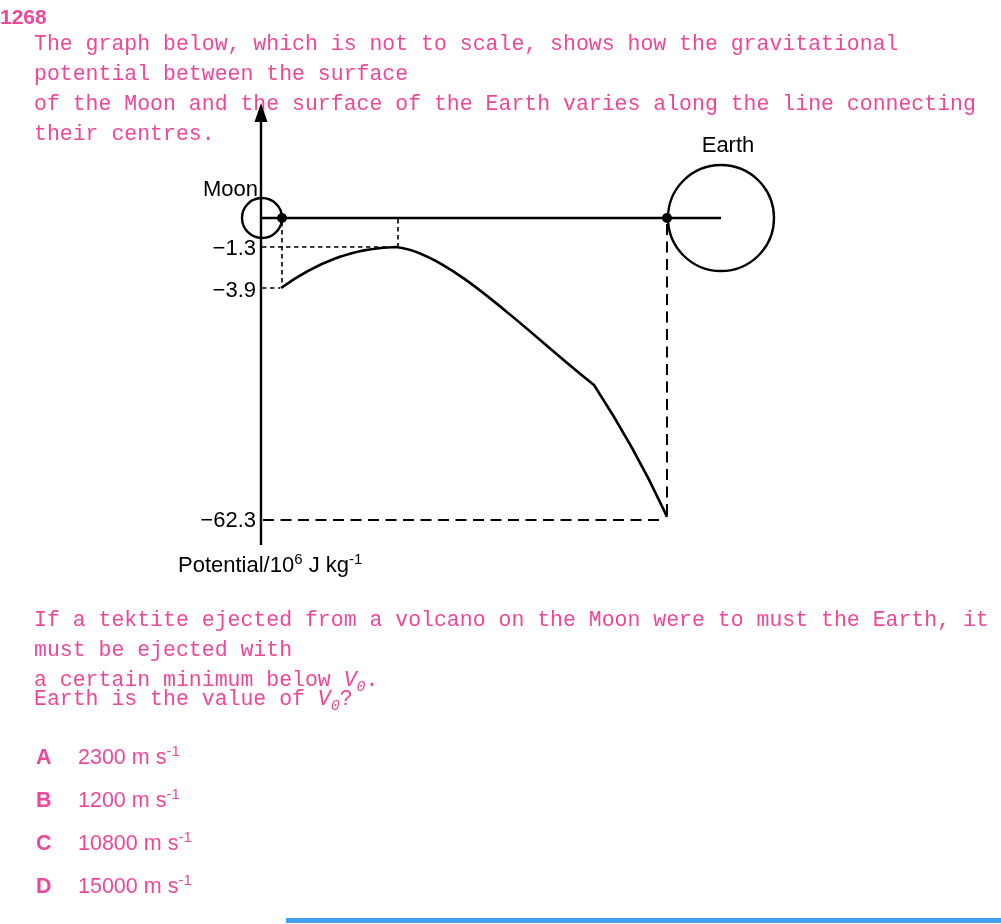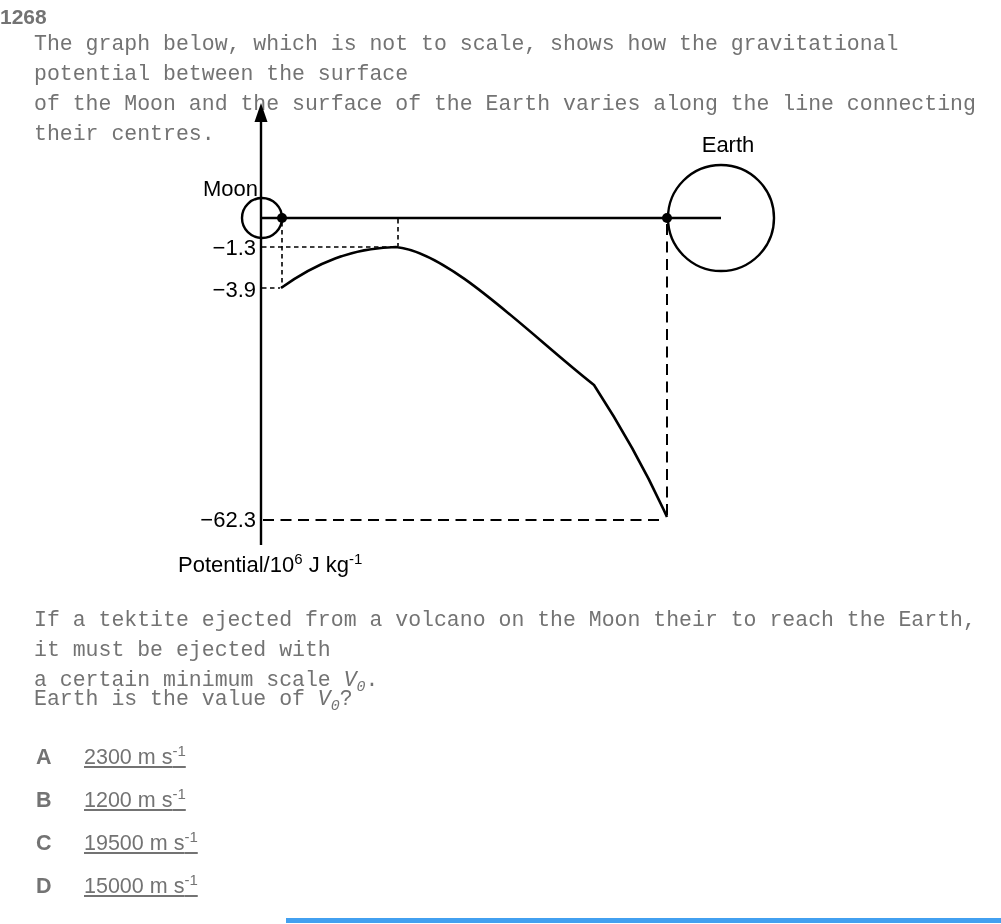--- a/index.html
+++ b/index.html
@@ -1,38 +1,38 @@
 <!DOCTYPE html>
 <html><head>
 <meta charset="utf-8">
 <style>
   html,body{margin:0;padding:0;background:#ffffff;}
   .page{
     position:relative;width:1001px;height:924px;background:#ffffff;
-    font-family:"Liberation Sans",sans-serif;color:#737373;overflow:hidden;
+    font-family:"Liberation Sans",sans-serif;color:#ec4899;overflow:hidden;
   }
   .qnum{position:absolute;left:0;top:5px;font-size:21px;font-weight:bold;}
   .para{position:absolute;left:34px;font-size:21.5px;line-height:30px;white-space:pre-line;width:975px;font-family:Liberation Mono, monospace;}
   .intro{top:29px;}
   .tektite{top:605px;}
   .prompt{top:684px;}
   .vsym{font-style:italic;}
   .vsub{font-size:15px;font-style:italic;position:relative;top:5px;vertical-align:baseline;}
   .graph{position:absolute;left:130px;top:95px;}
   .graph text{font-size:22px;fill:#000;font-family:"Liberation Sans",sans-serif;}
   .solid{stroke:#000;stroke-width:2.4;fill:none;}
   .thick{stroke-width:2.6;}
   .curve{stroke:#000;stroke-width:2.6;fill:none;}
   .body-circle{fill:#fff;stroke:#000;stroke-width:2.4;}
   .dash-fine{stroke:#000;stroke-width:1.6;fill:none;stroke-dasharray:4.5 3.5;}
   .dash-long{stroke:#000;stroke-width:2;fill:none;stroke-dasharray:11 6.5;}
   .dot{fill:#000;stroke:none;}
   .opt{position:absolute;left:36px;width:400px;height:25px;font-size:21.5px;}
   .opt .letter{position:absolute;left:0;top:0;font-weight:bold;}
-  .opt .val{position:absolute;left:48px;top:0;white-space:nowrap;text-decoration:underline;}
+  .opt .val{position:absolute;left:42px;top:0;white-space:nowrap;}
   .opt sup{font-size:15px;vertical-align:super;line-height:0;}
   .opt-a{top:745px;} .opt-b{top:788px;} .opt-c{top:831px;} .opt-d{top:874px;}
   .bottom-bar{position:absolute;left:286px;top:918px;width:715px;height:5px;}
 </style>
 </head>
 <body>
 
 <div class="page">
 
   <div class="qnum">1268</div>
@@ -63,35 +63,35 @@
     <circle class="dot" cx="667" cy="218" r="5"></circle>
 
     <text x="258" y="196" text-anchor="end">Moon</text>
     <text x="728" y="152" text-anchor="middle">Earth</text>
     <text x="256" y="255" text-anchor="end">−1.3</text>
     <text x="256" y="297" text-anchor="end">−3.9</text>
     <text x="256" y="527" text-anchor="end">−62.3</text>
     <text x="178" y="572"><tspan>Potential/10</tspan><tspan dy="-8" font-size="15">6</tspan><tspan dy="8" font-size="22"> J kg</tspan><tspan dy="-8" font-size="15">-1</tspan></text>
   </svg>
 
-  <div class="para tektite"><span>If a tektite ejected from a volcano on the Moon their to reach the Earth, it must be ejected with</span><br><span><span>a certain minimum scale </span><span class="vsym">V</span><span class="vsub">0</span><span>.</span></span></div>
+  <div class="para tektite"><span>If a tektite ejected from a volcano on the Moon were to must the Earth, it must be ejected with</span><br><span><span>a certain minimum below </span><span class="vsym">V</span><span class="vsub">0</span><span>.</span></span></div>
 
   <div class="para prompt"><span>Earth is the value of </span><span class="vsym">V</span><span class="vsub">0</span><span>?</span></div>
 
   <div class="opt opt-a">
     <span class="letter">A</span>
     <span class="val"><span>2300 m s</span><sup>-1</sup></span>
   </div>
   <div class="opt opt-b">
     <span class="letter">B</span>
     <span class="val"><span>1200 m s</span><sup>-1</sup></span>
   </div>
   <div class="opt opt-c">
     <span class="letter">C</span>
-    <span class="val"><span>19500 m s</span><sup>-1</sup></span>
+    <span class="val"><span>10800 m s</span><sup>-1</sup></span>
   </div>
   <div class="opt opt-d">
     <span class="letter">D</span>
     <span class="val"><span>15000 m s</span><sup>-1</sup></span>
   </div>
 
   <div class="bottom-bar" style="background: rgb(66, 160, 240);"></div>
 
 </div>
 

